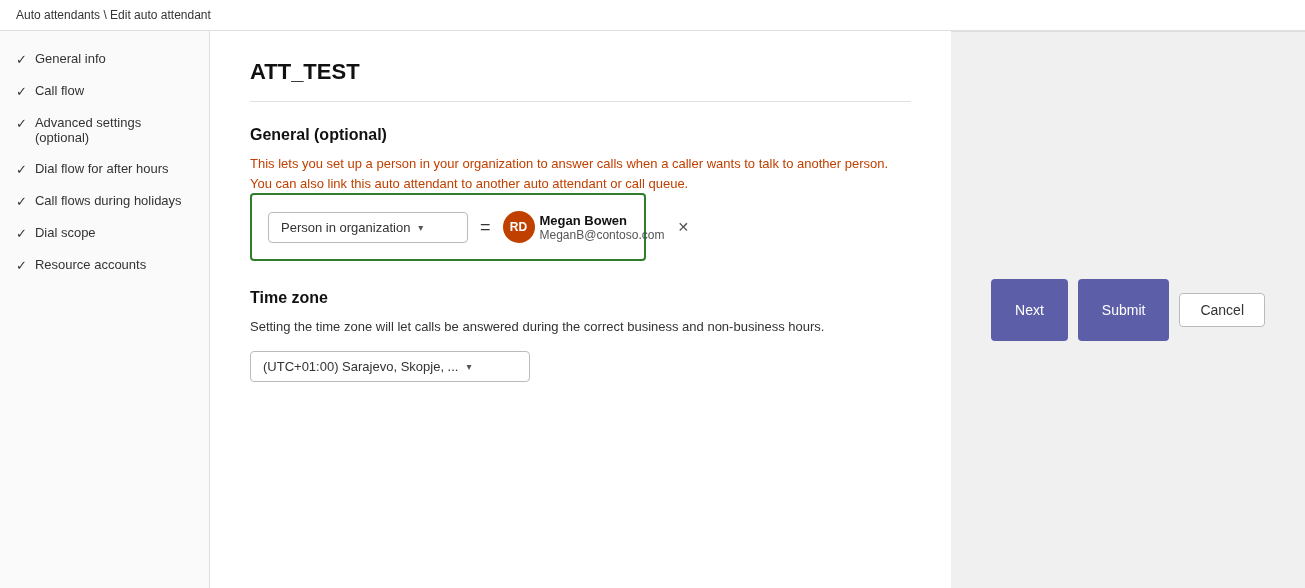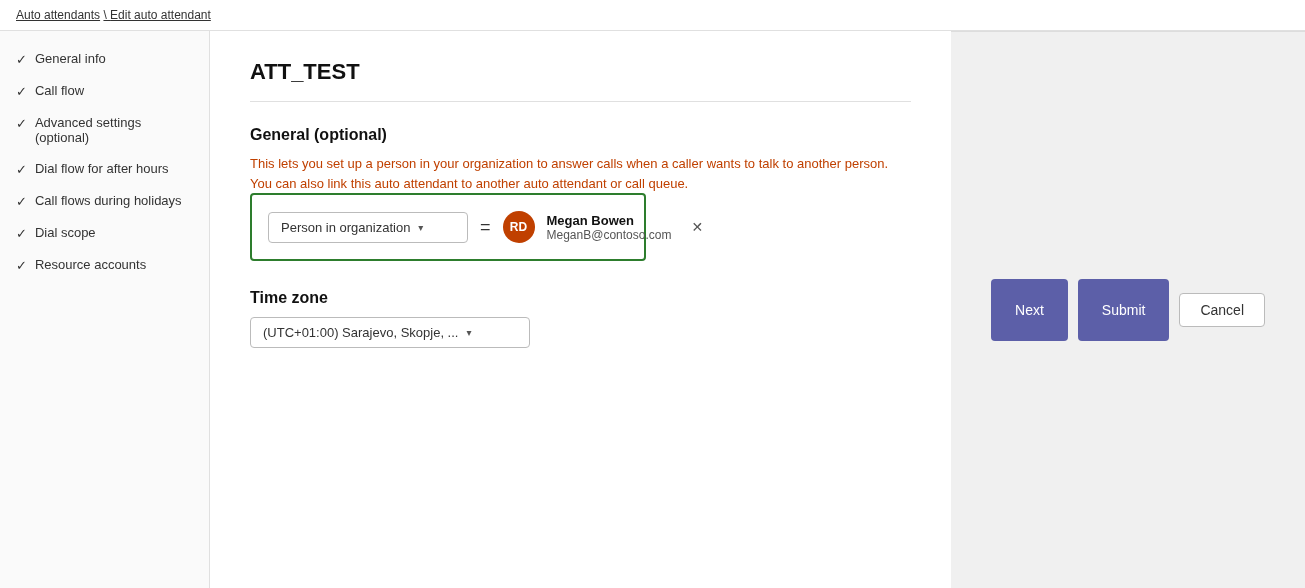--- a/index.html
+++ b/index.html
@@ -5,21 +5,21 @@
     * { box-sizing: border-box; margin: 0; padding: 0; }
     body { font-family: 'Segoe UI', sans-serif; background: #f5f5f5; display: flex; flex-direction: column; height: 588px; overflow: hidden; }
     
     .top-bar {
       background: white;
       padding: 8px 16px;
       font-size: 12px;
       color: #0078d4;
       border-bottom: 1px solid #e0e0e0;
     }
-    .top-bar span { color: #333; text-decoration: underline; }
+    .top-bar span { color: #333; }
 
     .main-layout {
       display: flex;
       flex: 1;
       overflow: hidden;
     }
 
     .sidebar {
       width: 210px;
       background: #fafafa;
@@ -109,21 +109,21 @@
 
     .equals-sign {
       font-size: 18px;
       color: #333;
       font-weight: 400;
     }
 
     .person-chip {
       display: flex;
       align-items: center;
-      gap: 12px;
+      gap: 5px;
     }
 
     .avatar {
       width: 32px;
       height: 32px;
       border-radius: 50%;
       background: #c04000;
       color: white;
       display: flex;
       align-items: center;
@@ -269,20 +269,23 @@
           <div class="person-info">
             <span class="person-name">Megan Bowen</span>
             <span class="person-email">MeganB@contoso.com</span>
           </div>
           <span class="close-btn">✕</span>
         </div>
       </div>
 
       <div class="timezone-section">
         <div class="section-title">Time zone</div>
+        <div class="timezone-info">
+          <span>Setting the time zone will let calls be answered during the correct business and non-business hours.</span>
+        </div>
         <div class="timezone-dropdown">
           <span>(UTC+01:00) Sarajevo, Skopje, ...</span>
           <span class="chevron">▾</span>
         </div>
       </div>
     </div>
 
     <div class="footer-bar">
       <button class="btn-primary">Next</button>
       <button class="btn-primary">Submit</button>

